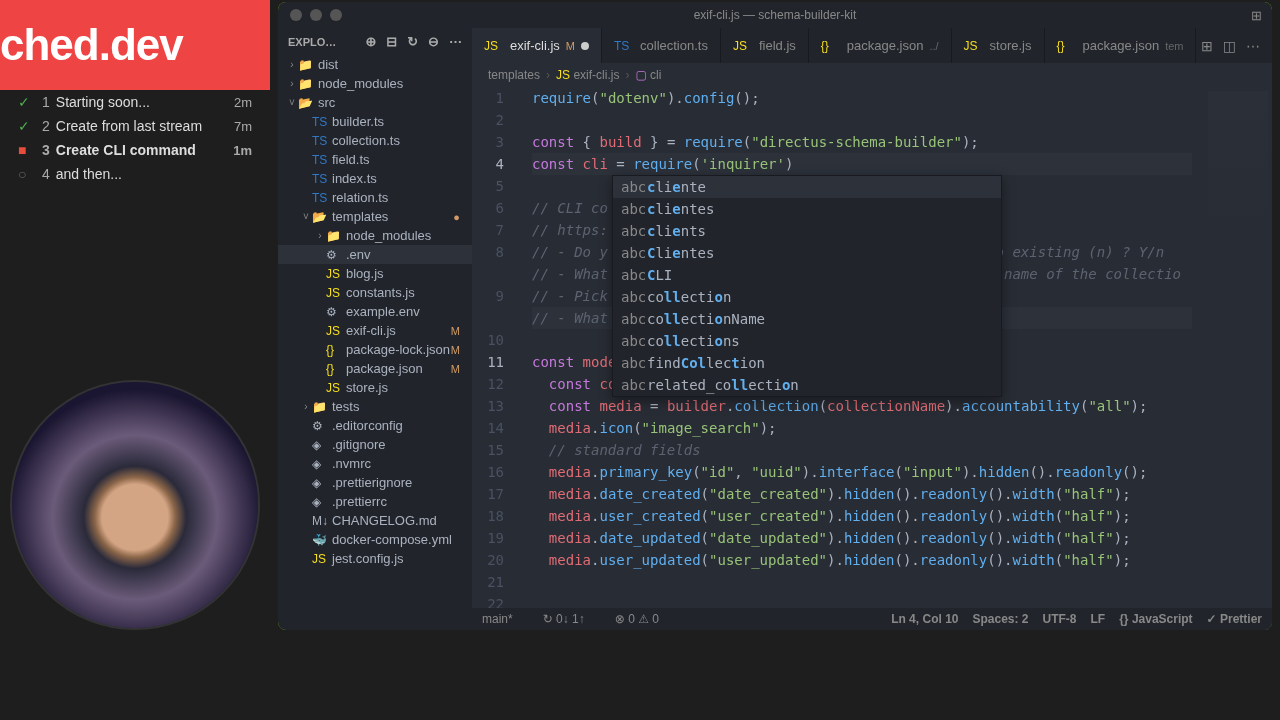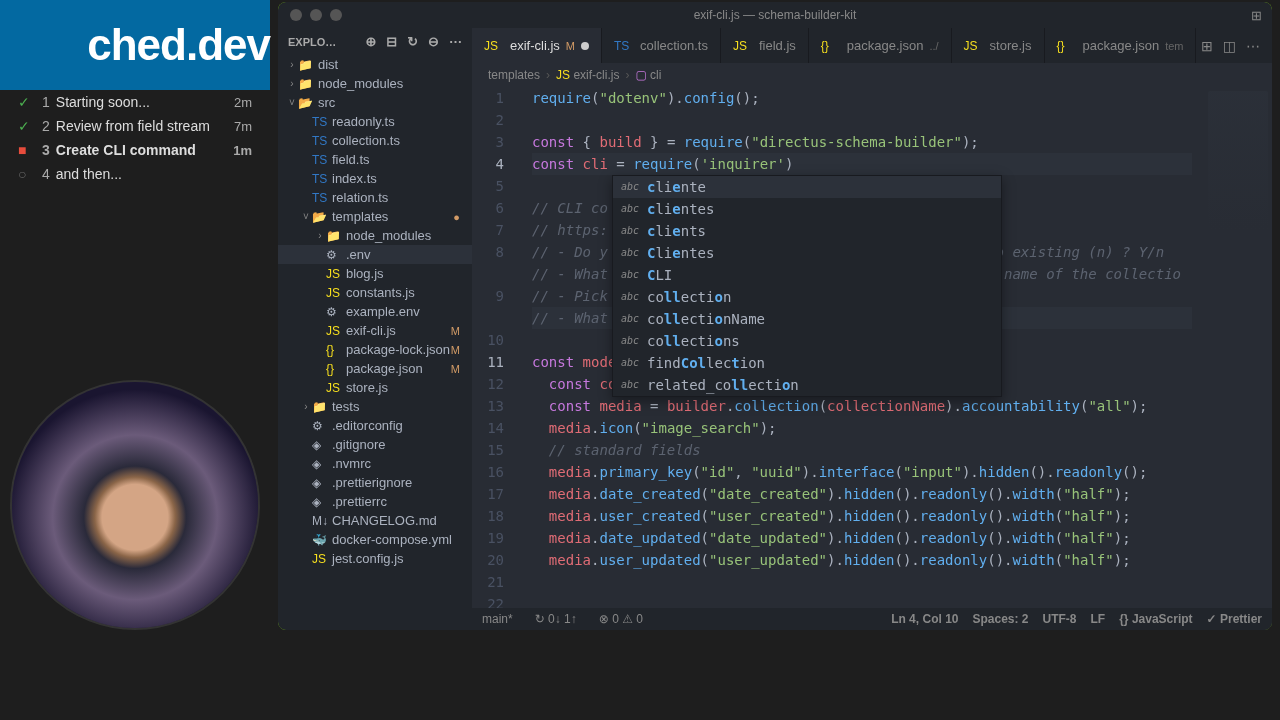--- a/index.html
+++ b/index.html
@@ -1,18 +1,18 @@
 <!DOCTYPE html>
 <html><head>
 <meta charset="utf-8">
 <style>
 * { margin:0; padding:0; box-sizing:border-box; }
 body { font-family:-apple-system,BlinkMacSystemFont,"Segoe UI",sans-serif; background:#1e1e1e; color:#ccc; width:1280px; height:720px; overflow:hidden; position:relative; }
 .overlay-left { position:absolute; left:0; top:0; width:270px; height:720px; z-index:10; pointer-events:none; }
-.logo-box { background:#0369a1; height:90px; display:flex; align-items:center; justify-content:flex-end; }
+.logo-box { background:#ef4444; height:90px; display:flex; align-items:center; justify-content:flex-start; }
 .logo-text { color:#fff; font-size:44px; font-weight:700; letter-spacing:-1px; }
 .overlay-title { color:#fff; font-size:17px; font-weight:500; padding:12px 18px 8px; }
 .todo-list { padding:0 18px; }
 .todo-item { display:flex; align-items:center; font-size:14px; padding:4px 0; color:#ddd; }
 .todo-check { width:16px; margin-right:8px; font-size:14px; }
 .todo-num { margin-right:6px; color:#aaa; }
 .todo-text { flex:1; }
 .todo-time { color:#aaa; font-size:13px; }
 .webcam { position:absolute; left:10px; bottom:90px; width:250px; height:250px; border-radius:50%; background:radial-gradient(circle at 40% 30%,#3a3055,#1a1530); overflow:hidden; border:2px solid #333; }
 .webcam::after { content:""; position:absolute; inset:0; background:radial-gradient(circle at 50% 55%,#d4a585 0%,#d4a585 18%,#8a6548 22%,#2a2a3a 28%,#6b5b7a 45%,#1a1530 70%); }
@@ -50,44 +50,44 @@
 .gutter .ln { height:22px; }
 .gutter .hl { color:#abb2bf; }
 .code { position:absolute; left:60px; top:0; right:80px; white-space:pre; }
 .code .row { height:22px; }
 .minimap { position:absolute; right:4px; top:4px; width:60px; height:140px; background:linear-gradient(#2c313a,#282c34); opacity:.7; border-radius:2px; }
 .k{color:#c678dd}.s{color:#98c379}.f{color:#61afef}.v{color:#e06c75}.p{color:#abb2bf}.c{color:#5c6370;font-style:italic}.y{color:#e5c07b}
 .hl-bg { background:#2c313a; }
 .ac-popup { position:absolute; left:140px; top:88px; width:390px; background:#21252b; border:1px solid #181a1f; box-shadow:0 4px 12px rgba(0,0,0,.4); font-family:Menlo,monospace; font-size:14px; }
 .ac-item { display:flex; align-items:center; height:22px; padding:0 8px; color:#abb2bf; }
 .ac-item.sel { background:#2c313a; }
-.ac-kind { font-size:10px; color:#888; margin-right:8px; width:18px;font-style:italic; }
+.ac-kind { font-size:14px; color:#888; margin-right:8px; width:18px; }
 .ac-hl { color:#61afef; font-weight:600; }
 
-.statusbar { height:22px; background:#21252b; display:flex; align-items:center; font-size:12px; color:#888; padding:0 10px; gap:22px; }
+.statusbar { height:22px; background:#21252b; display:flex; align-items:center; font-size:12px; color:#888; padding:0 10px; gap:30px; }
 .statusbar .right { margin-left:auto; display:flex; gap:14px;font-weight:bold; }
 </style>
 </head>
 <body>
 
 <div class="overlay-left">
   <div class="logo-box">
     <span class="logo-text">ched.dev</span>
   </div>
   <div class="todo-list" id="todo-list">
       <div class="todo-item" style="font-weight: 400;">
         <span class="todo-check" style="color:#4caf50">✓</span>
         <span class="todo-num">1</span>
         <span class="todo-text">Starting soon...</span>
         <span class="todo-time">2m</span>
       </div>
       <div class="todo-item" style="font-weight: 400;">
         <span class="todo-check" style="color:#4caf50">✓</span>
         <span class="todo-num">2</span>
-        <span class="todo-text">Review from field stream</span>
+        <span class="todo-text">Create from last stream</span>
         <span class="todo-time">7m</span>
       </div>
       <div class="todo-item" style="font-weight: 600;">
         <span class="todo-check" style="color:#e74c3c">■</span>
         <span class="todo-num">3</span>
         <span class="todo-text">Create CLI command</span>
         <span class="todo-time">1m</span>
       </div>
       <div class="todo-item" style="font-weight: 400;">
         <span class="todo-check" style="color:#666">○</span>
@@ -133,21 +133,21 @@
             <span>node_modules</span>
           </div>
           <div class="tree-item indent0">
             <span class="chev">˅</span>
             <span class="fico">📂</span>
             <span>src</span>
           </div>
           <div class="tree-item indent1">
             <span class="chev"></span>
             <span class="fico"><span style="color:#3178c6">TS</span></span>
-            <span>readonly.ts</span>
+            <span>builder.ts</span>
           </div>
           <div class="tree-item indent1">
             <span class="chev"></span>
             <span class="fico"><span style="color:#3178c6">TS</span></span>
             <span>collection.ts</span>
           </div>
           <div class="tree-item indent1">
             <span class="chev"></span>
             <span class="fico"><span style="color:#3178c6">TS</span></span>
             <span>field.ts</span>

